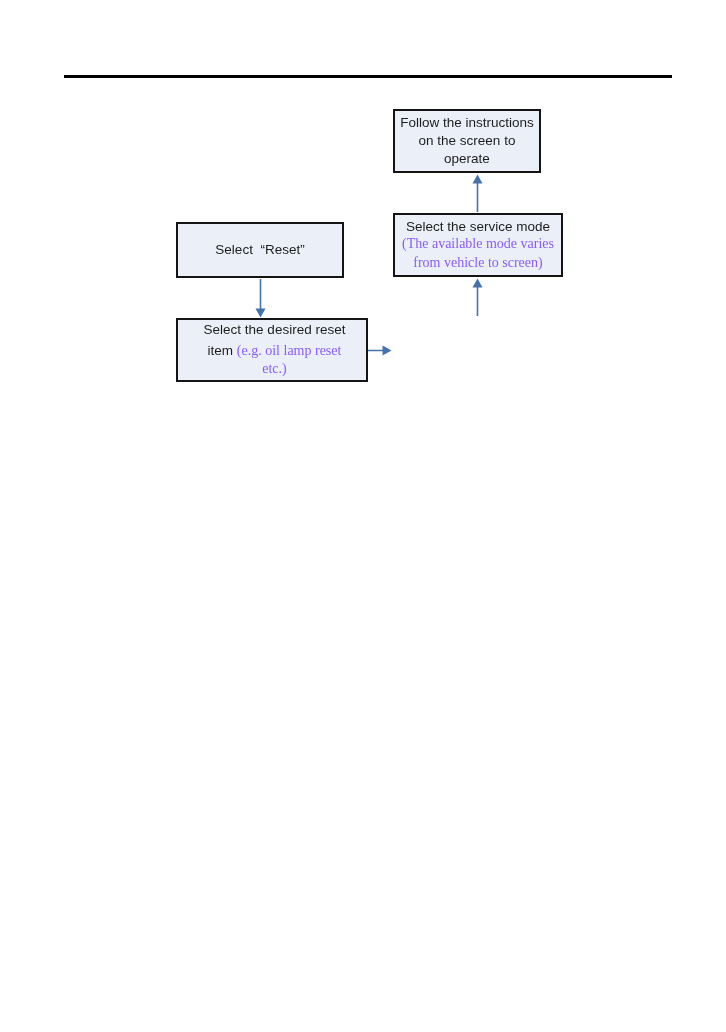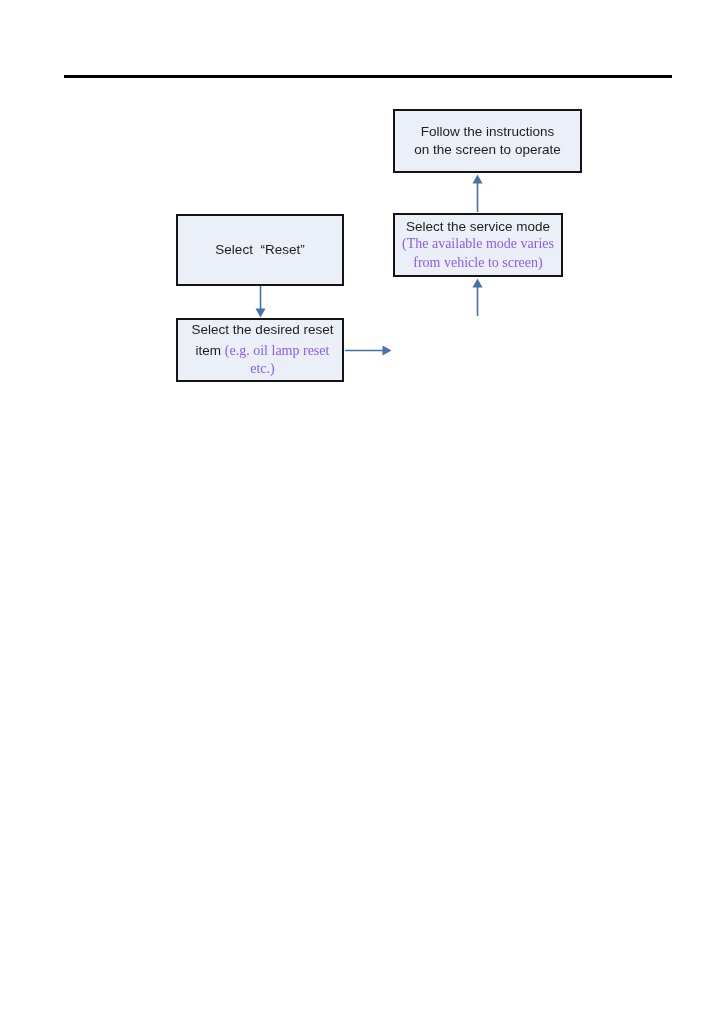--- a/index.html
+++ b/index.html
@@ -22,24 +22,24 @@
     background: #ebeff7;
     border: 2px solid #141414;
     display: flex;
     flex-direction: column;
     justify-content: center;
     align-items: center;
     text-align: center;
     line-height: 1.32;
     padding: 2px 1px;
   }
-  .box-follow   { left: 393px; top: 109px; width: 189px; height: 64px; align-items: center; }
+  .box-follow   { left: 393px; top: 109px; width: 148px; height: 64px; align-items: center; }
   .box-service  { left: 393px; top: 213px; width: 170px; height: 64px; }
-  .box-reset    { left: 176px; top: 214px; width: 168px; height: 72px; }
-  .box-item     { left: 176px; top: 318px; width: 168px; height: 64px; padding-left: 6px; }
+  .box-reset    { left: 176px; top: 222px; width: 168px; height: 56px; }
+  .box-item     { left: 176px; top: 318px; width: 192px; height: 64px; padding-left: 6px; }
   .box-brand    { left: 393px; top: 318px; width: 170px; height: 64px; }
   .t-sans  { font-family: "Liberation Sans", sans-serif; font-size: 13.5px; color: #1d1d1d; }
   .t-serif { font-family: "Liberation Serif", serif; font-size: 14px; color: #8b5cf6; }
   .pre { white-space: pre; }
   .arrow-layer {
     position: absolute;
     left: 0; top: 0;
     width: 726px; height: 1032px;
     pointer-events: none;
   }

